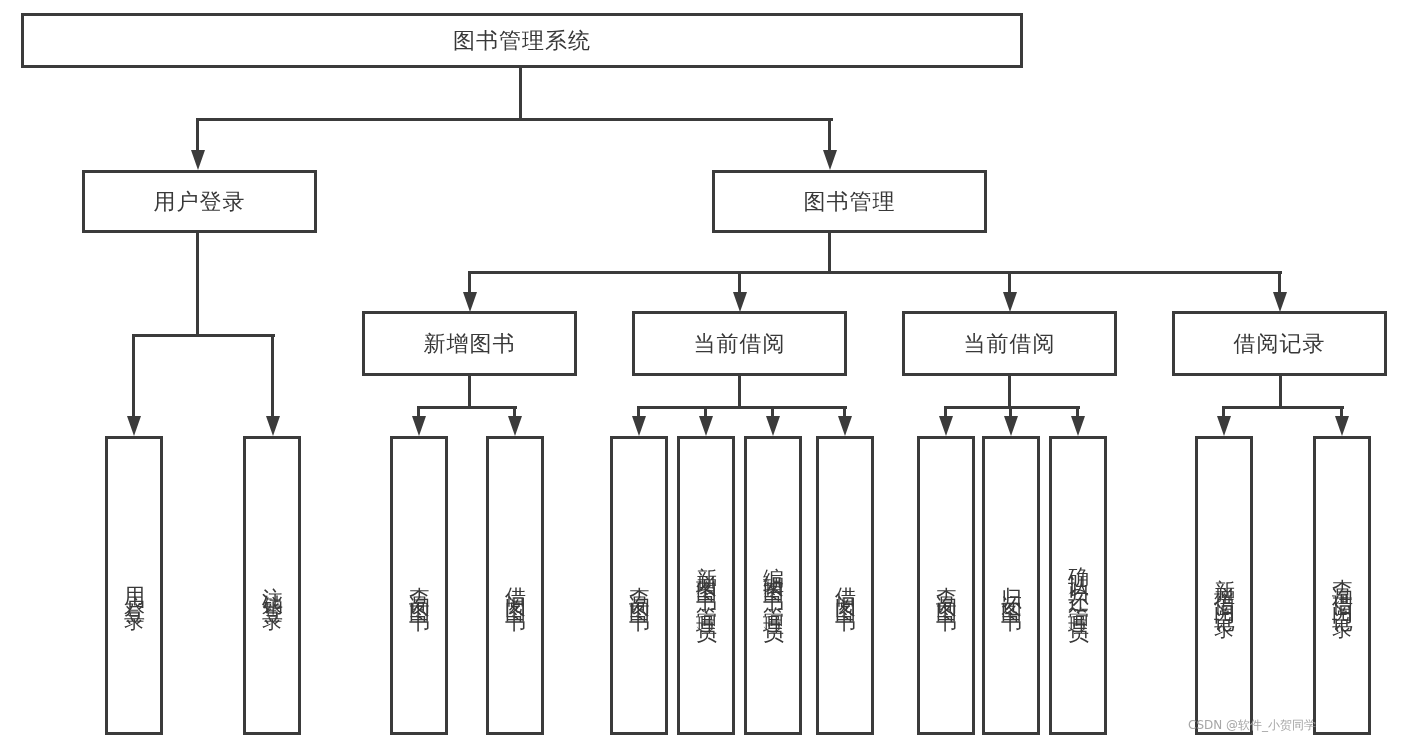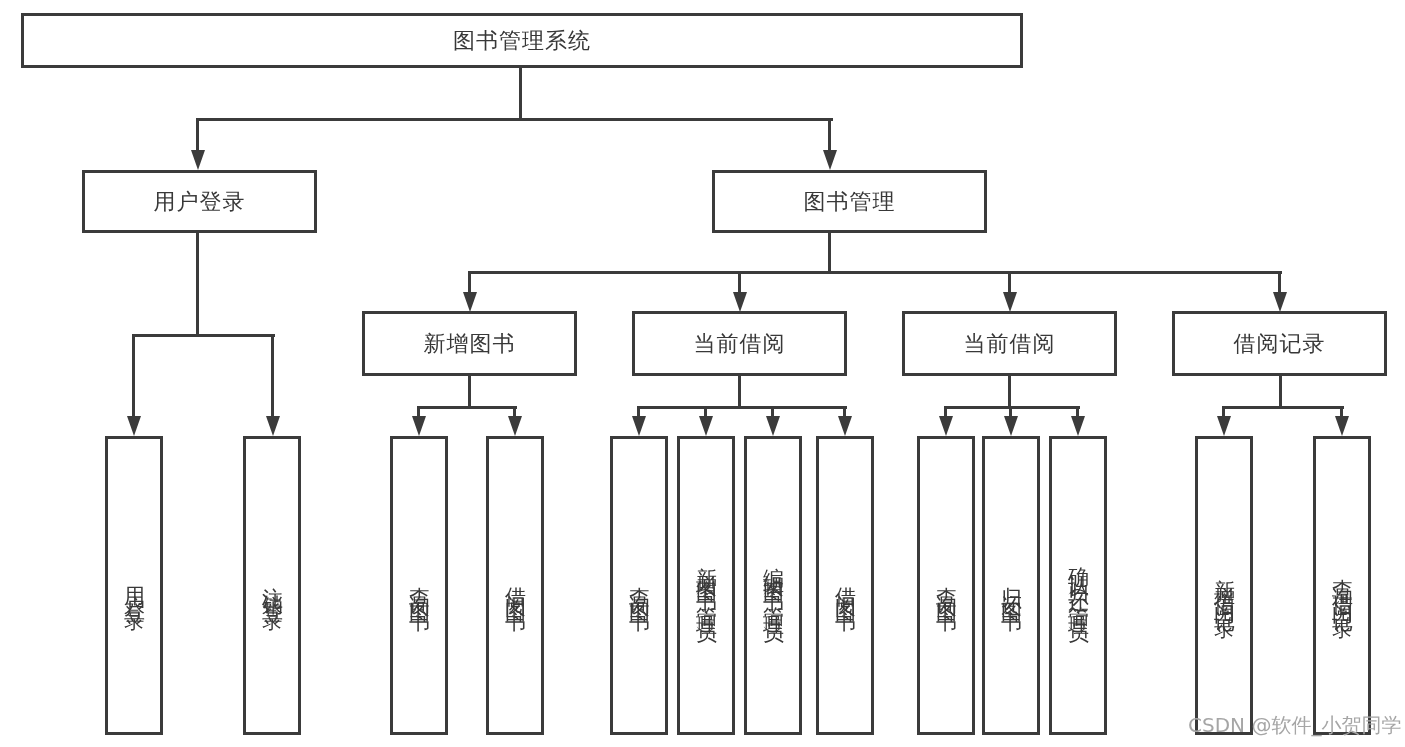--- a/index.html
+++ b/index.html
@@ -23,21 +23,21 @@
   }
   .hline{position:absolute;height:3px;background:var(--line);}
   .vline{position:absolute;width:3px;background:var(--line);}
   .arrow{
     position:absolute;width:0;height:0;
     border-left:7px solid transparent;border-right:7px solid transparent;
     border-top:20px solid var(--line);
   }
   .watermark{
     position:absolute;left:1188px;top:713px;z-index:5;
-    color:var(--watermark);font-size:20px;line-height:24px;white-space:nowrap;
+    color:var(--watermark);font-size:12px;line-height:24px;white-space:nowrap;
   }
 </style>
 </head>
 <body>
 
 <div class="stage">
 
   <div class="node" style="left:21px;top:13px;width:1002px;height:55px">
     <span class="lbl">图书管理系统</span>
   </div>

